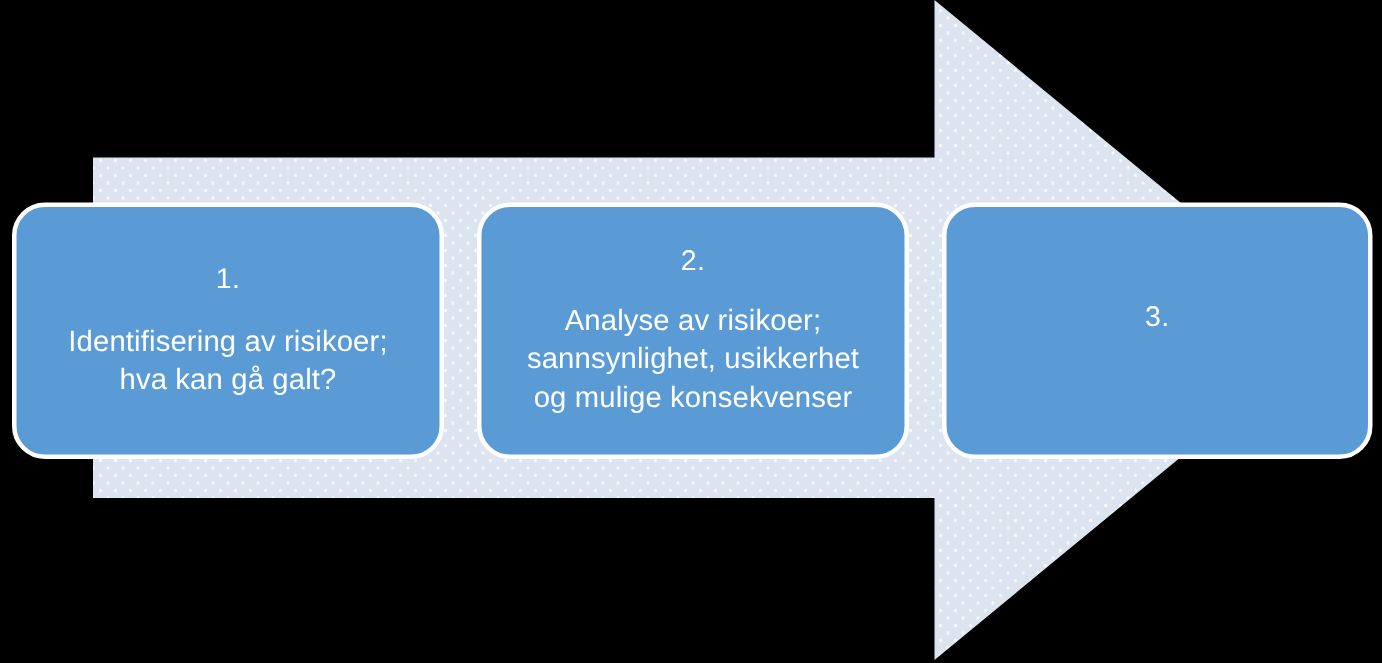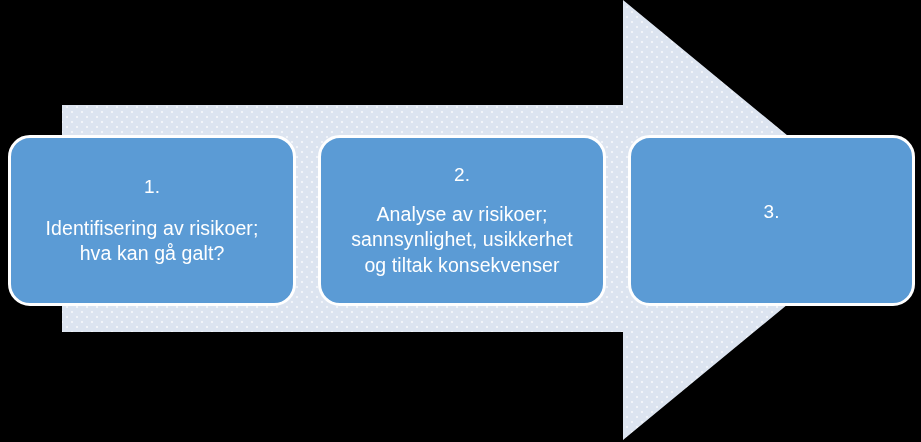--- a/index.html
+++ b/index.html
@@ -72,20 +72,20 @@
   <div class="step-box" id="box-1">
     <div class="step-number">1.</div>
     <div class="step-text">Identifisering av risikoer;
 hva kan gå galt?</div>
   </div>
 
   <div class="step-box" id="box-2">
     <div class="step-number">2.</div>
     <div class="step-text">Analyse av risikoer;
 sannsynlighet, usikkerhet
-og tiltak konsekvenser</div>
+og mulige konsekvenser</div>
   </div>
 
   <div class="step-box" id="box-3">
     <div class="step-number">3.</div>
   </div>
 
 </div>
 
 </body></html>

